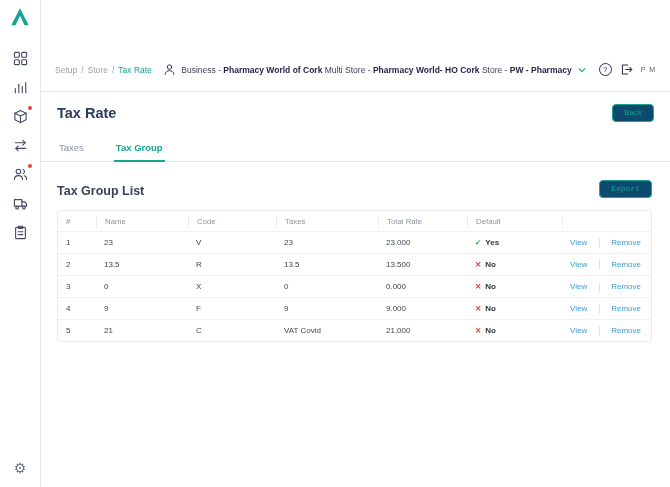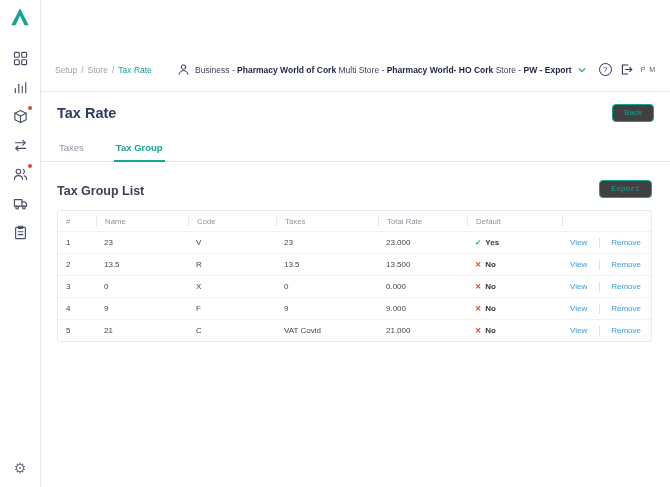--- a/index.html
+++ b/index.html
@@ -71,21 +71,21 @@
     cursor: pointer;
   }
   .logout-icon { cursor: pointer; color: #2b3050; display: flex; }
   .logout-icon svg { width: 13px; height: 13px; stroke: currentColor; fill: none; stroke-width: 1.3; stroke-linecap: round; stroke-linejoin: round; }
   .user-initials { font-size: 7px; color: #5a5f6e; letter-spacing: 1px; }
 
   .page-head { display: flex; align-items: center; padding: 12px 16px 0 16px; }
   .page-title { font-size: 14.5px; font-weight: 600; color: #2e3b5e; }
 
   .btn { border-radius: 4px; font-size: 8px; padding: 4px 11px; cursor: pointer; font-family: inherit; line-height: 1; }
-  .btn-outline { border: 1px solid #16a394; background: #404040; color: #16a394; }
+  .btn-outline { border: 1px solid #16a394; background: #0c4a6e; color: #16a394; }
   .btn-fill { border: 1px solid #16a394; background: #16a394; color: #ffffff; box-shadow: 0 1px 2px rgba(22,163,148,.35); }
   .back-btn { margin-left: auto; }
 
   .tabs-row {
     margin-top: 14px;
     border-bottom: 1px solid #e4e6ea;
     padding: 0 16px;
     display: flex; gap: 28px;
   }
   .tab { font-size: 9.5px; padding: 6px 2px 7px; color: #8d93a2; cursor: pointer; }
@@ -198,21 +198,21 @@
         <span>/</span>
         <span class="bc-item active">Tax Rate</span>
       </div>
 
     <div class="store-selector">
       <svg width="13" height="13" viewBox="0 0 16 16" stroke="#2b3050" fill="none" stroke-width="1.2" stroke-linecap="round">
         <circle cx="8" cy="5" r="2.7"></circle>
           <path d="M2.6 13.8c.5-3 2.7-4.4 5.4-4.4s4.9 1.4 5.4 4.4"></path>
       </svg>
       <span>
-        <span>Business - </span><span class="seg-b">Pharmacy World of Cork</span><span> Multi Store - </span><span class="seg-b">Pharmacy World- HO Cork</span><span> Store - </span><span class="seg-b">PW - Export</span>
+        <span>Business - </span><span class="seg-b">Pharmacy World of Cork</span><span> Multi Store - </span><span class="seg-b">Pharmacy World- HO Cork</span><span> Store - </span><span class="seg-b">PW - Pharmacy</span>
       </span>
       <svg width="10" height="10" viewBox="0 0 16 16" stroke="#16a394" fill="none" stroke-width="1.8" stroke-linecap="round" stroke-linejoin="round">
         <path d="M3.5 6 8 10.5 12.5 6"></path>
       </svg>
     </div>
 
     <div class="top-icons">
       <div class="help-icon">
         <span>?</span>
       </div>

